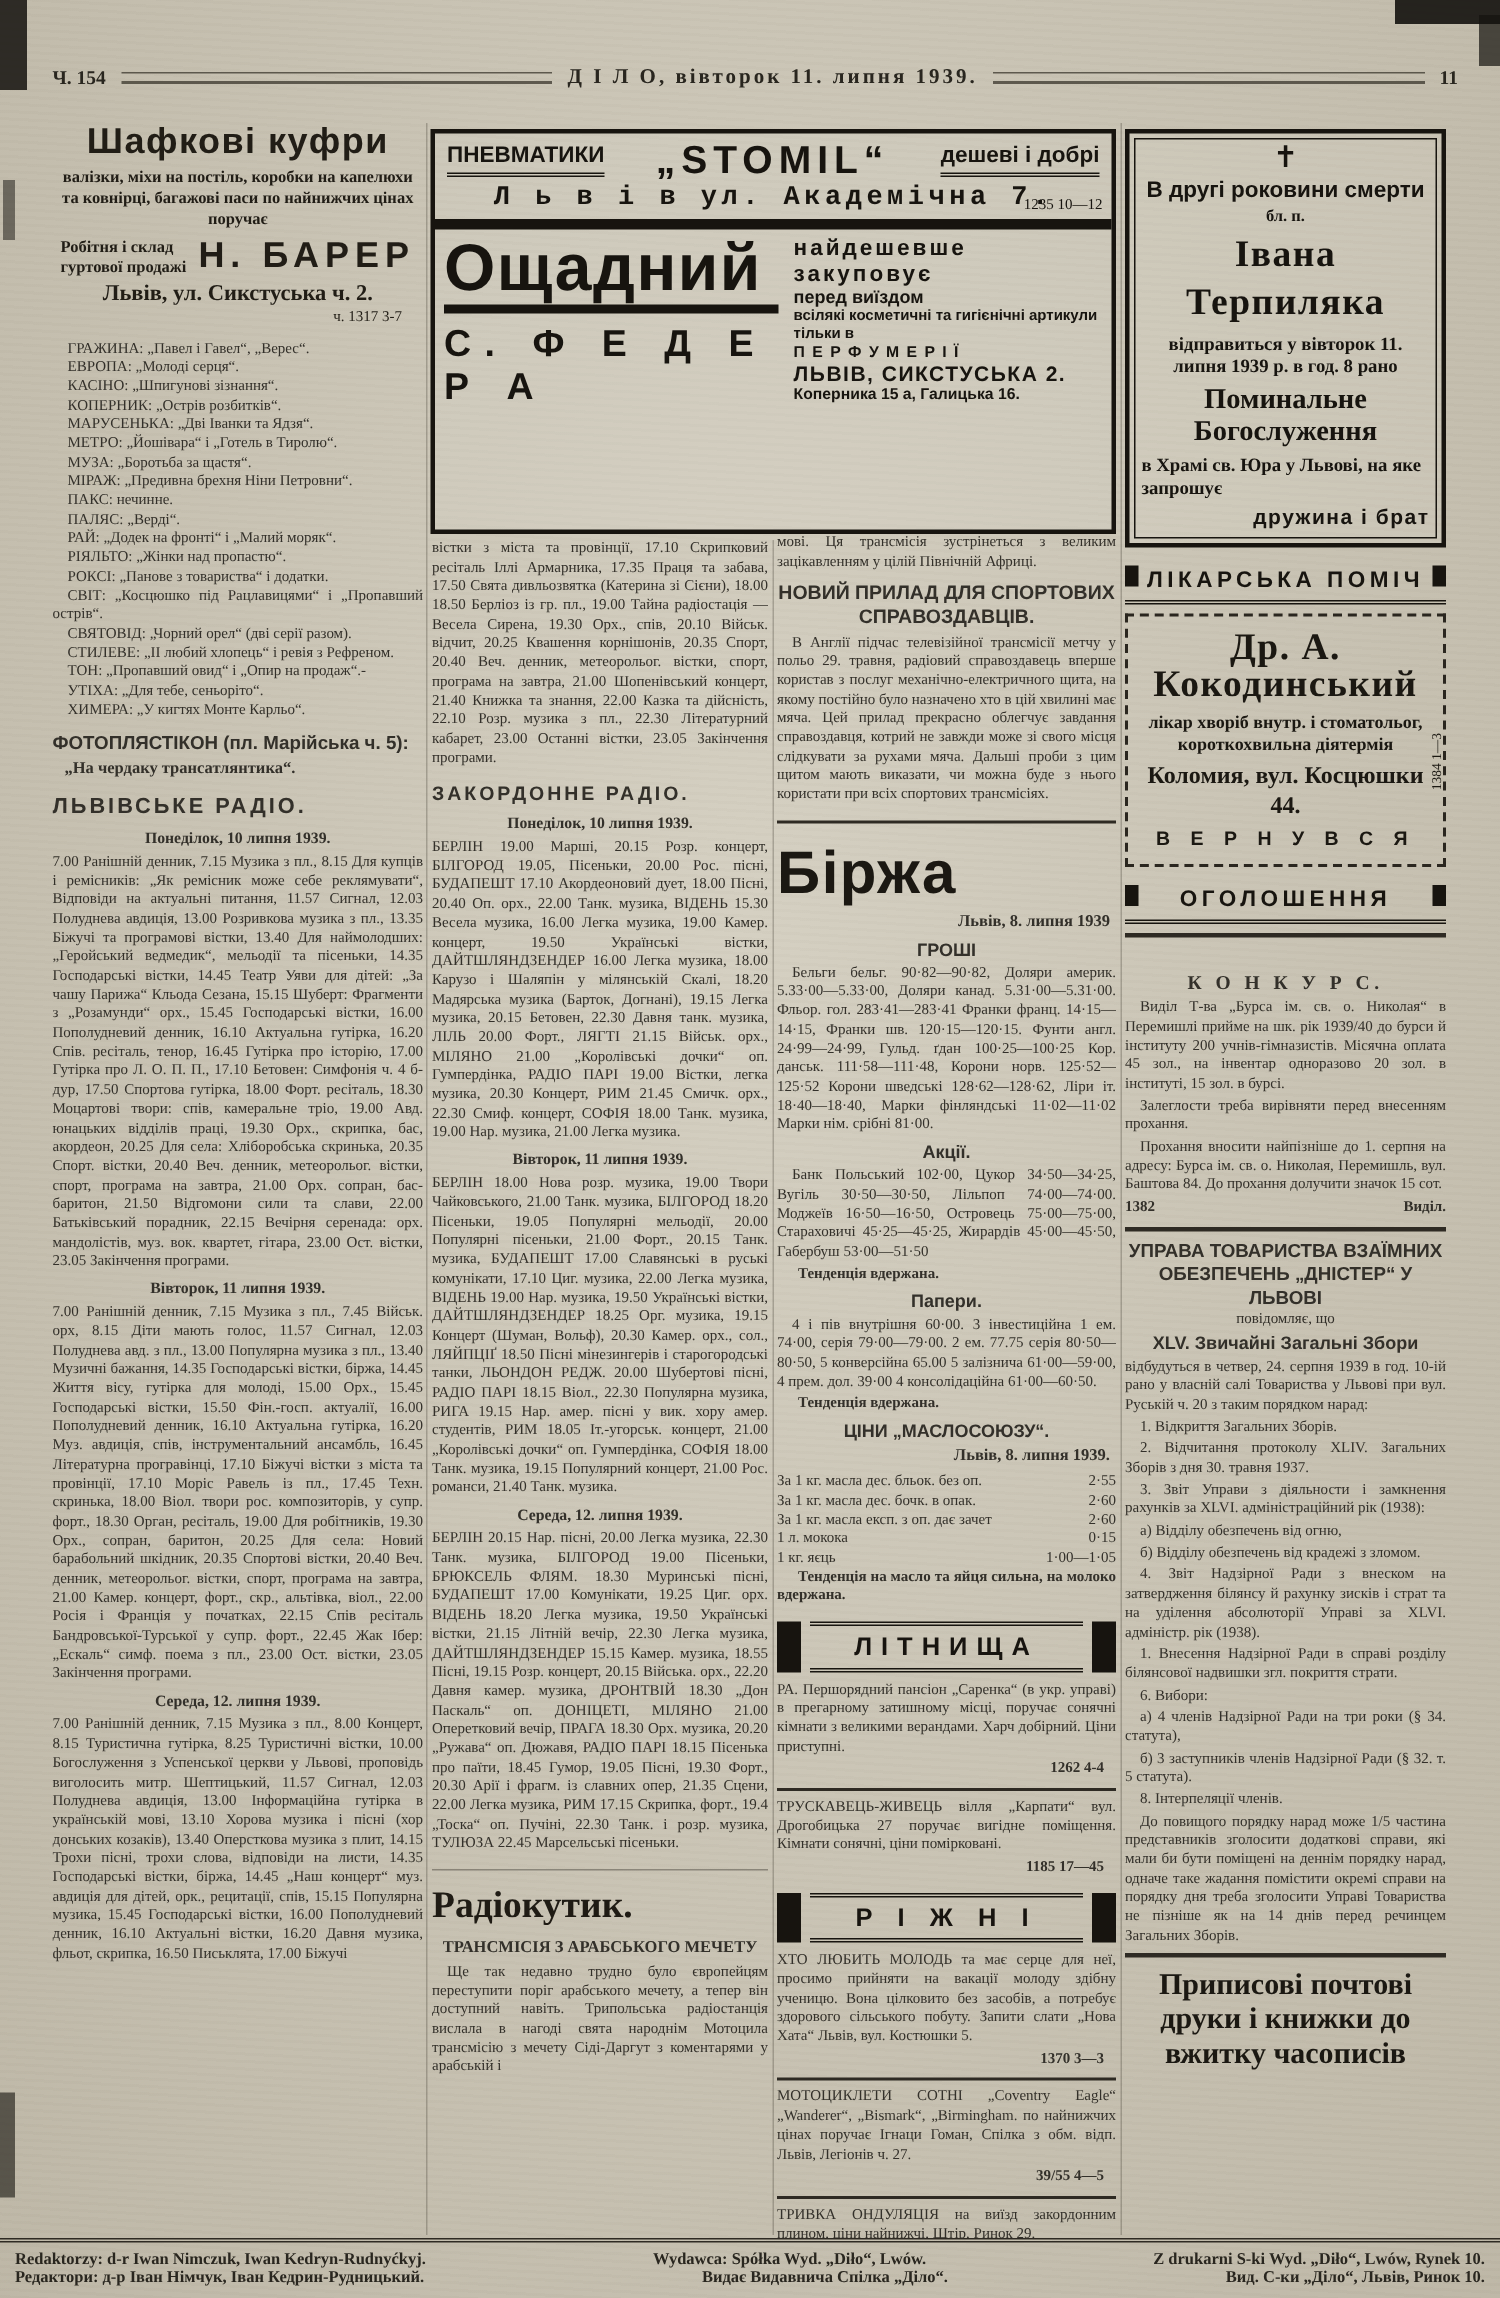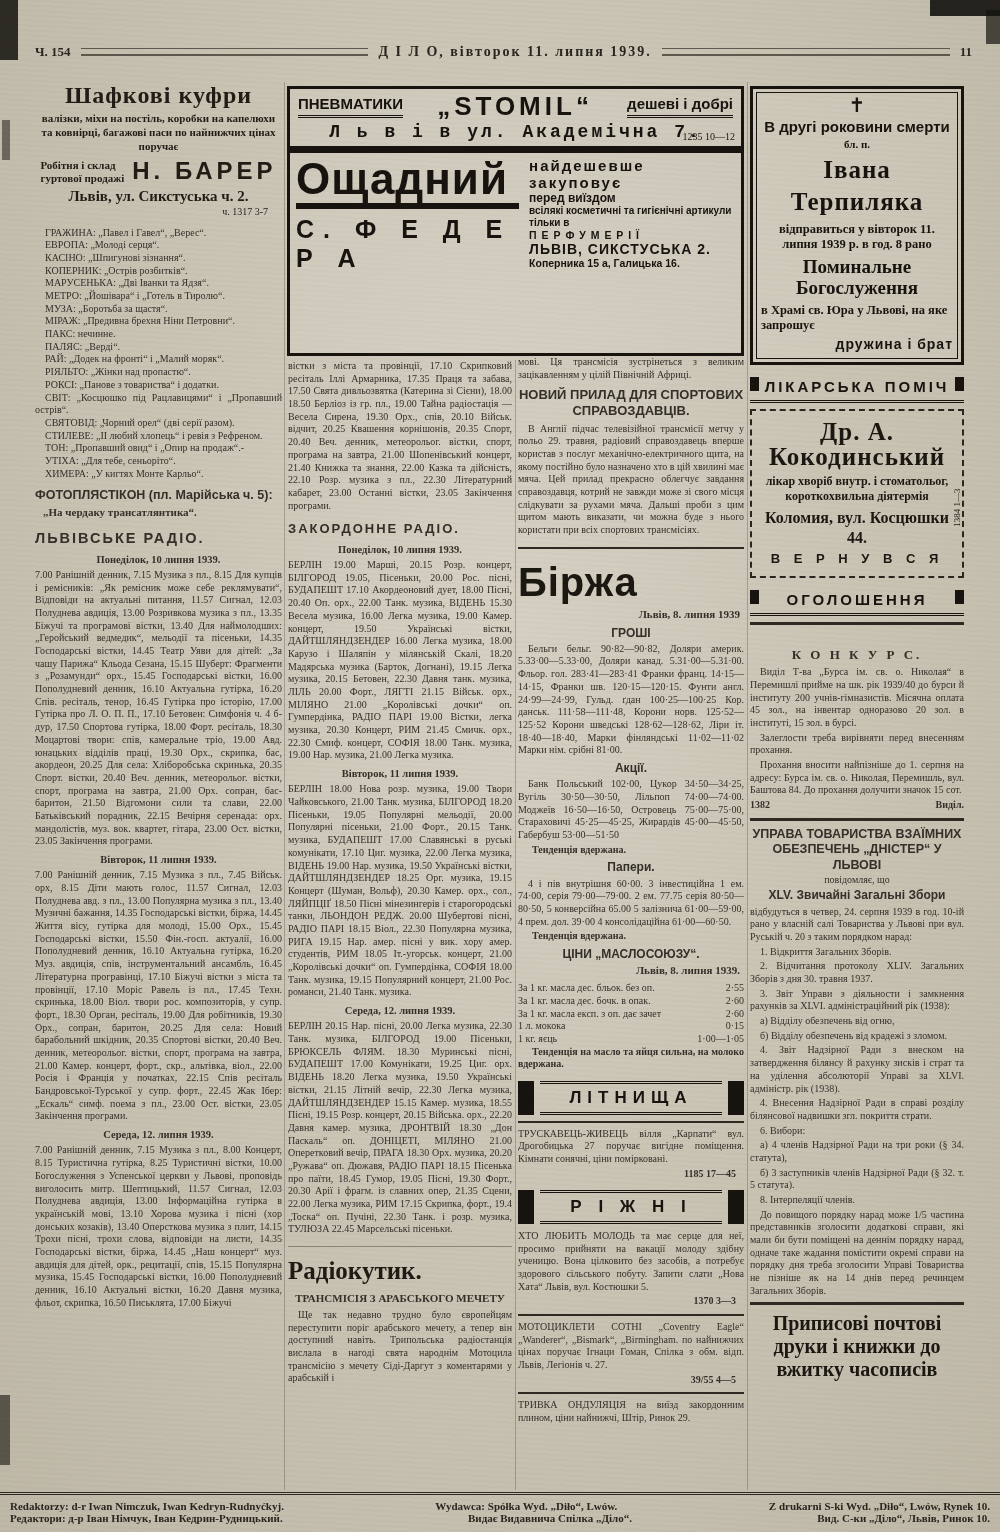--- a/index.html
+++ b/index.html
@@ -18,21 +18,21 @@
   
   .col{position:absolute;overflow:hidden;text-align:justify;font-size:10px;line-height:1.27;color:#33302a;}
   .c1{left:35px;top:80px;width:247px;height:1412px;}
   .c2{left:288px;top:360px;width:224px;height:1132px;}
   .c3{left:518px;top:356px;width:226px;height:1136px;}
   .c4{left:750px;top:86px;width:214px;height:1406px;}
   p{margin:0 0 2px 0;text-indent:10px;}
   .noind{text-indent:0;}
   
   .kufry{margin-bottom:8px;color:#211d16;}
-  .kufry-t{font-family:Liberation Serif, serif;font-weight:bold;font-size:24px;text-align:center;letter-spacing:1px;}
+  .kufry-t{font-family:Liberation Sans, sans-serif;font-weight:bold;font-size:24px;text-align:center;letter-spacing:1px;}
   .kufry-b{font-weight:bold;font-size:11px;text-align:center;margin:2px 0;}
   .kufry-row{display:flex;align-items:center;justify-content:center;gap:8px;}
   .kufry-pre{font-weight:bold;font-size:11px;line-height:1.15;text-align:left;}
   .kufry-n{font-family:"Liberation Sans",sans-serif;font-weight:bold;font-size:24px;letter-spacing:4px;}
   .kufry-a{font-weight:bold;font-size:15px;text-align:center;}
   .kufry-r{font-size:10px;text-align:right;padding-right:14px;}
   .cinema p{margin:0;}
   .foto{font-family:"Liberation Sans",sans-serif;font-weight:bold;font-size:12.5px;margin:8px 0 2px;text-indent:0;}
   .foto-sub{font-size:11px;font-weight:bold;text-indent:8px;}
   .lrt{font-family:"Liberation Sans",sans-serif;font-weight:bold;font-size:14.5px;letter-spacing:2px;margin:9px 0 4px;text-indent:0;}
@@ -259,20 +259,24 @@
     <div class="mrow">
         <span>1 кг. яєць</span>
         <span>1·00—1·05</span>
       </div>
     <p class="tend">Тенденція на масло та яйця сильна, на молоко вдержана.</p>
     <div class="rubricbox">
       <span class="rb-sq"></span>
       <span class="rb-mid">ЛІТНИЩА</span>
       <span class="rb-sq"></span>
     </div>
+    <div class="clsf">
+      <p class="noind">РА. Першорядний пансіон „Саренка“ (в укр. управі) в прегарному затишному місці, поручає сонячні кімнати з великими верандами. Харч добірний. Ціни приступні.</p>
+      <span class="ref">1262 4-4</span>
+    </div>
     <hr class="hr1">
     <div class="clsf">
       <p class="noind">ТРУСКАВЕЦЬ-ЖИВЕЦЬ вілля „Карпати“ вул. Дрогобицька 27 поручає вигідне поміщення. Кімнати сонячні, ціни помірковані.</p>
       <span class="ref">1185 17—45</span>
     </div>
     <div class="rubricbox">
       <span class="rb-sq"></span>
       <span class="rb-mid">Р І Ж Н І</span>
       <span class="rb-sq"></span>
     </div>
@@ -328,21 +332,21 @@
       <div class="dni-h">УПРАВА ТОВАРИСТВА ВЗАЇМНИХ ОБЕЗПЕЧЕНЬ „ДНІСТЕР“ У ЛЬВОВІ</div>
       <div class="dni-h2">повідомляє, що</div>
       <div class="dni-h3">XLV. Звичайні Загальні Збори</div>
       <p class="noind">відбудуться в четвер, 24. серпня 1939 в год. 10-ій рано у власній салі Товариства у Львові при вул. Руській ч. 20 з таким порядком нарад:</p>
       <p>1. Відкриття Загальних Зборів.</p>
       <p>2. Відчитання протоколу XLIV. Загальних Зборів з дня 30. травня 1937.</p>
       <p>3. Звіт Управи з діяльности і замкнення рахунків за XLVI. адміністраційний рік (1938):</p>
       <p>а) Відділу обезпечень від огню,</p>
       <p>б) Відділу обезпечень від крадежі з зломом.</p>
       <p>4. Звіт Надзірної Ради з внеском на затвердження білянсу й рахунку зисків і страт та на уділення абсолюторії Управі за XLVI. адміністр. рік (1938).</p>
-      <p>4. Внесення Надзірної Ради в справі розділу білянсової надвишки згл. покриття страти.</p>
+      <p>1. Внесення Надзірної Ради в справі розділу білянсової надвишки згл. покриття страти.</p>
       <p>6. Вибори:</p>
       <p>а) 4 членів Надзірної Ради на три роки (§ 34. статута),</p>
       <p>б) 3 заступників членів Надзірної Ради (§ 32. т. 5 статута).</p>
       <p>8. Інтерпеляції членів.</p>
       <p>До повищого порядку нарад може 1/5 частина представників зголосити додаткові справи, які мали би бути поміщені на деннім порядку нарад, одначе таке жадання помістити окремі справи на порядку дня треба зголосити Управі Товариства не пізніше як на 14 днів перед речинцем Загальних Зборів.</p>
     </div>
     <div>
       <div class="pryp-t">Приписові почтові друки і книжки до вжитку часописів</div>
 
     </div>

